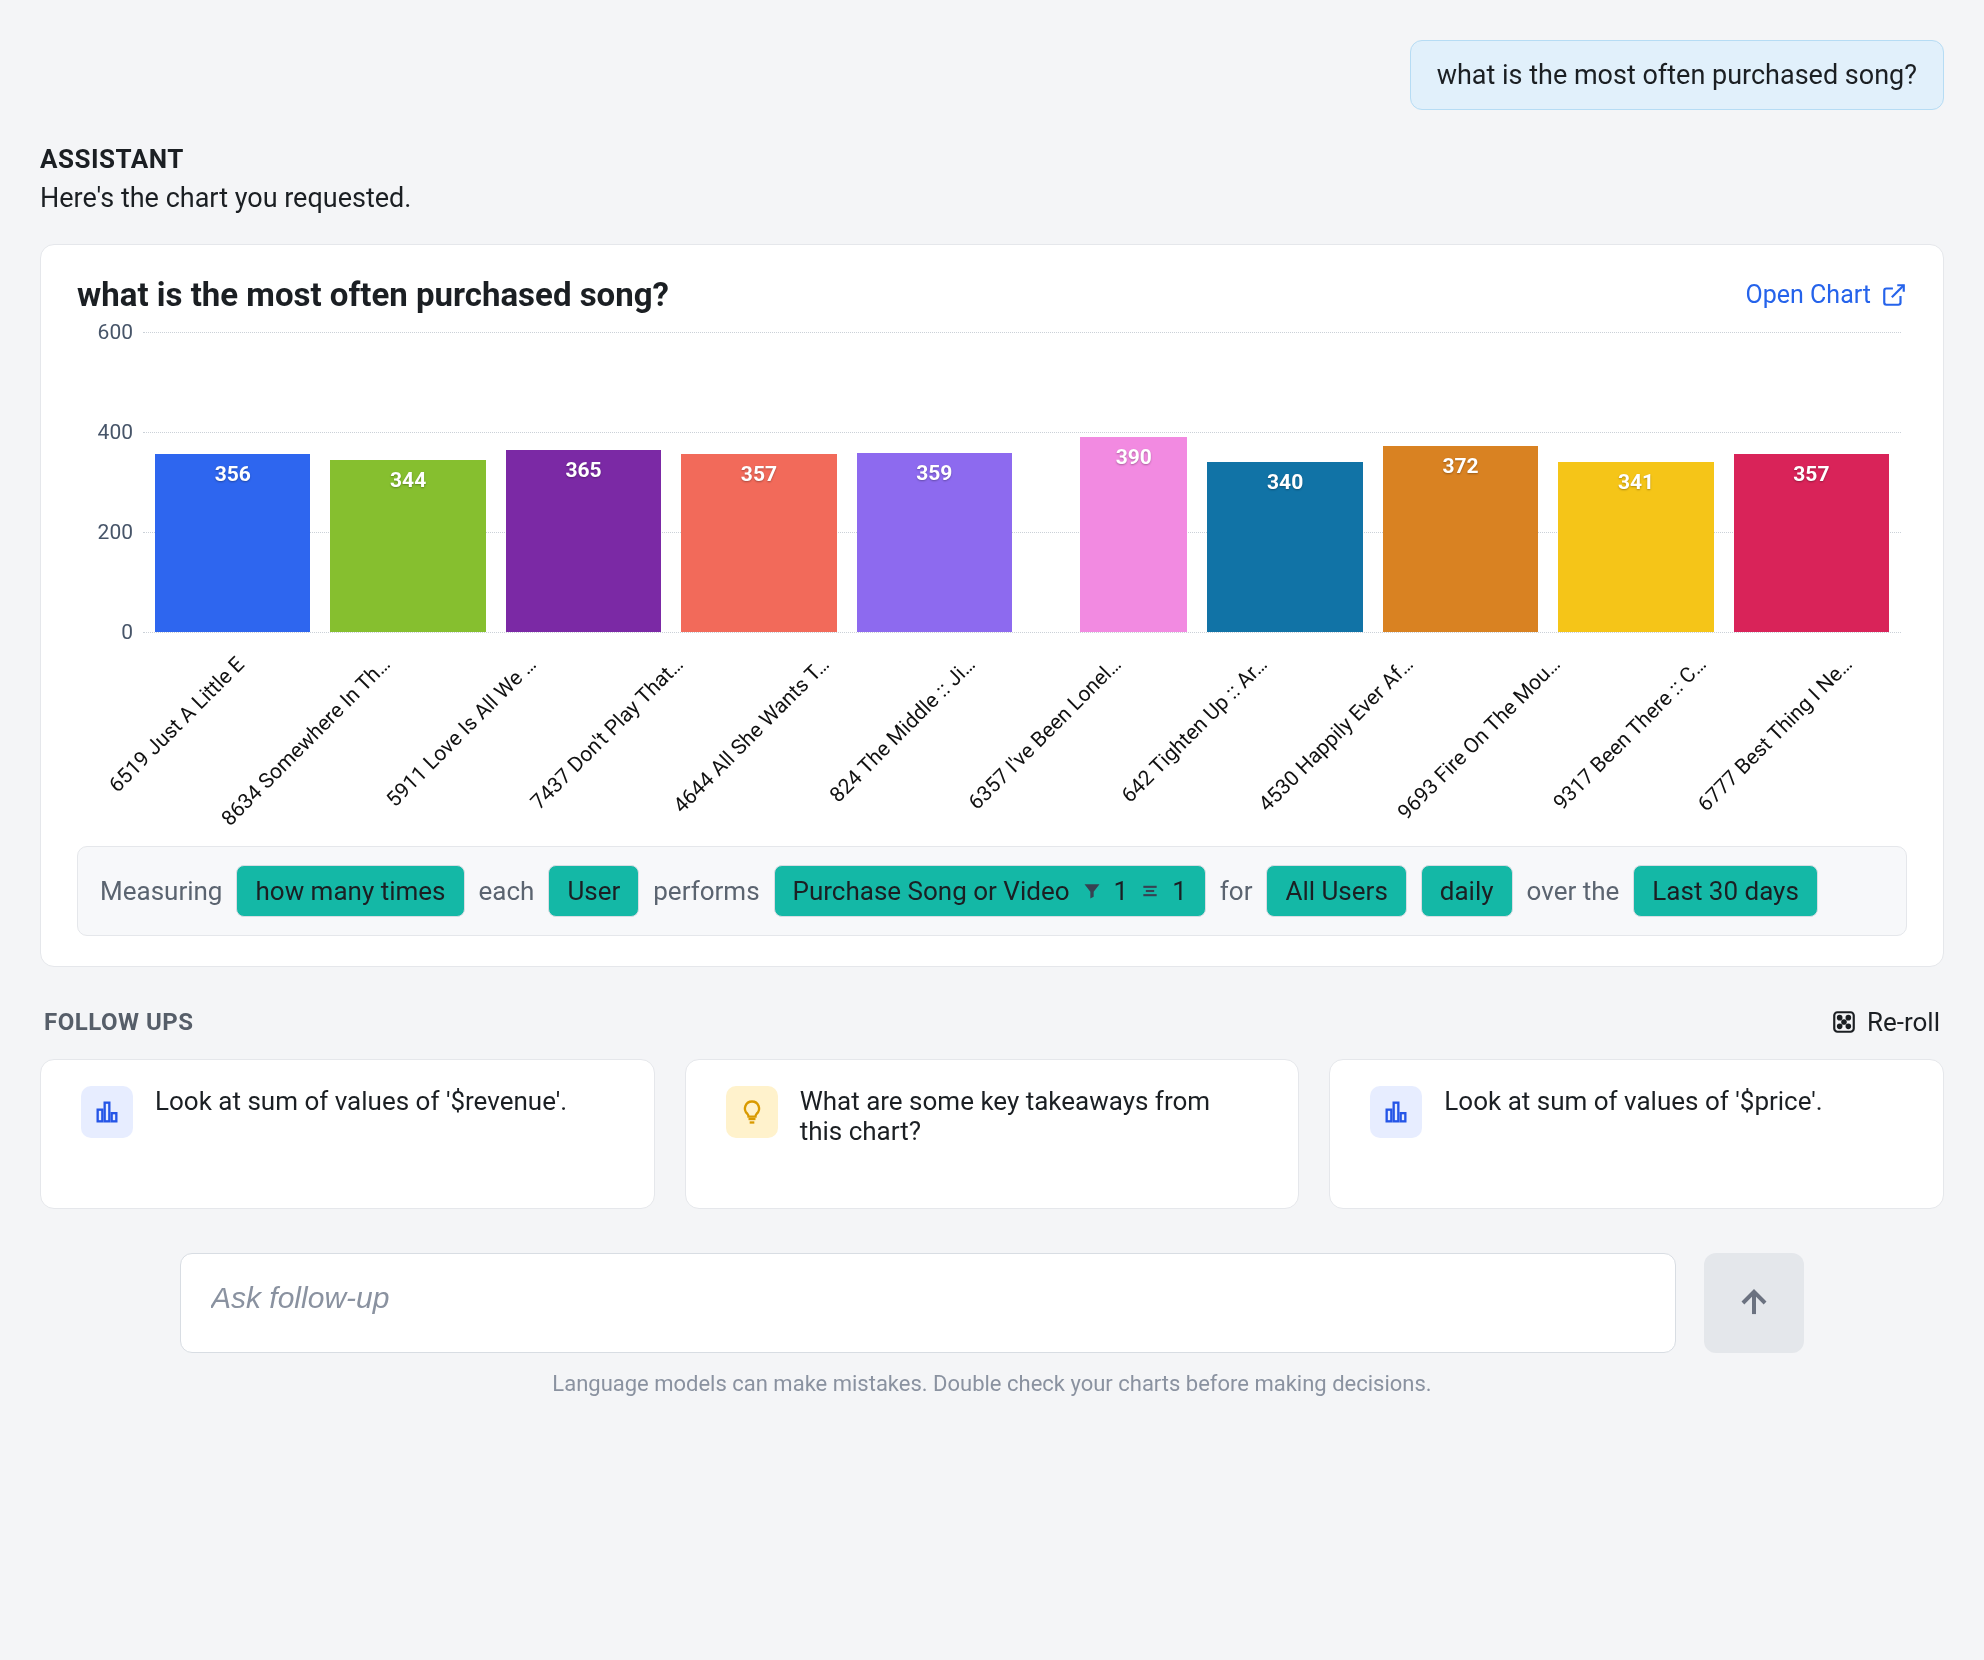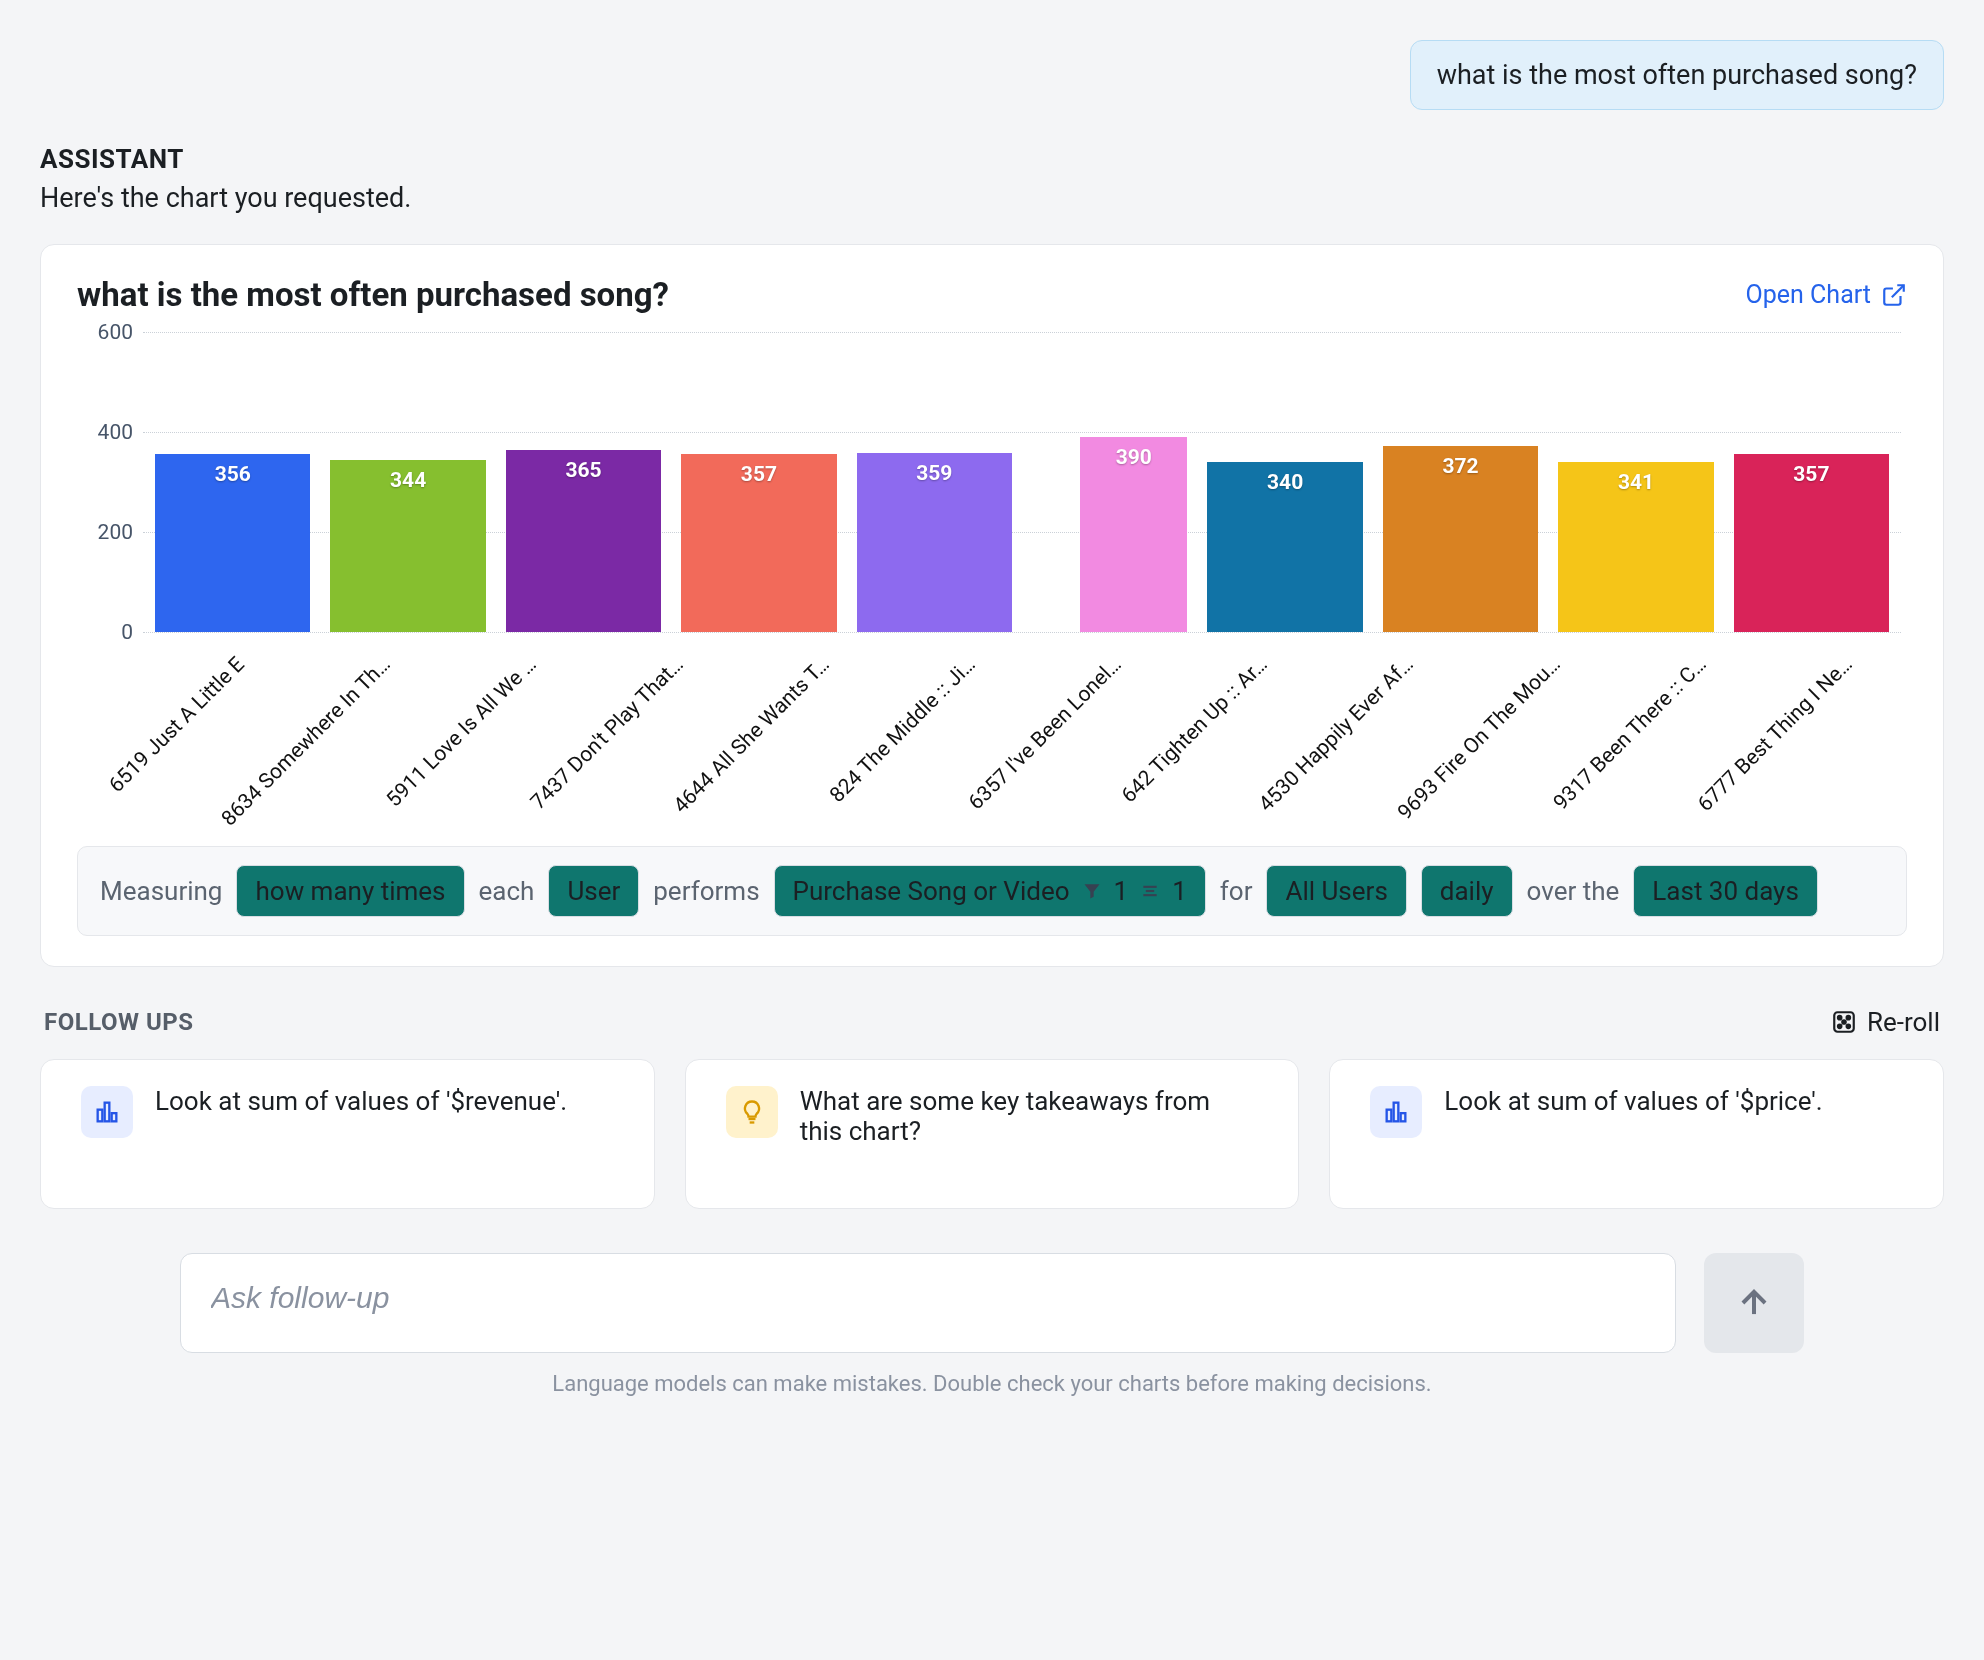--- a/index.html
+++ b/index.html
@@ -69,21 +69,21 @@
     border-radius:10px;
     padding:18px 22px;
     display:flex;
     flex-wrap:wrap;
     align-items:center;
     gap:14px;
     font-size:26px;
     color:#5b6470;
   }
   .chip {
-    background:#0f766e;
+    background:#14b8a6;
     border:1px solid #d8dde3;
     border-radius:8px;
     padding:10px 18px;
     color:#1b1f23;
     font-size:26px;
     display:inline-flex;
     align-items:center;
     gap:12px;
   }
   .chip .mini-icon { color:#374151; display:inline-flex; align-items:center;}

